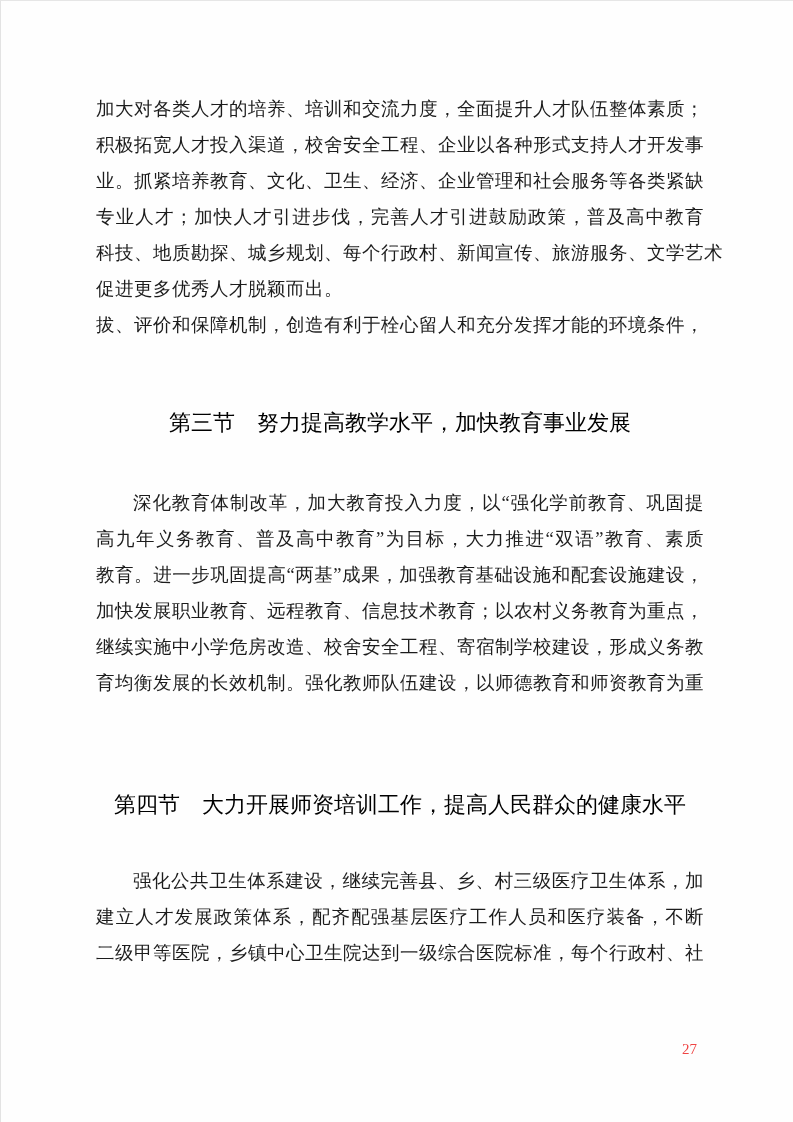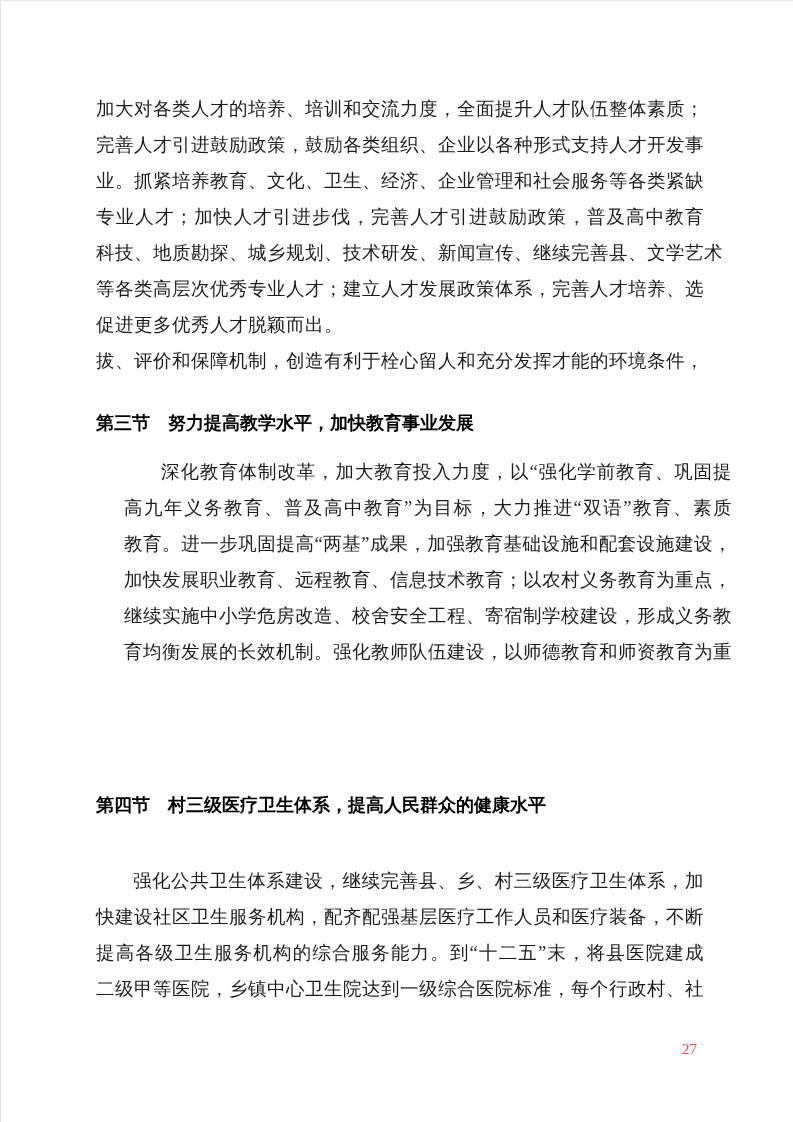--- a/index.html
+++ b/index.html
@@ -36,23 +36,24 @@
     text-align: left;
     text-align-last: left;
   }
   .line.indent {
     text-indent: 2em;
   }
   .section-heading {
     position: absolute;
     left: 95px;
     width: 608px;
+    text-align: center;
     font-family: "Liberation Sans", "DejaVu Sans", sans-serif;
-    font-weight: bold;
-    font-size: 18px;
+    font-weight: normal;
+    font-size: 22px;
     line-height: 36px;
     color: #000000;
     white-space: nowrap;
   }
   .page-number {
     position: absolute;
     left: 681px;
     top: 1038px;
     font-size: 15px;
     line-height: 20px;
@@ -60,44 +61,42 @@
     font-family: "Liberation Serif", "DejaVu Serif", serif;
   }
 </style>
 </head>
 <body>
 
 <div class="page">
 
   <div class="body-block" style="top: 90px;">
     <div class="line">加大对各类人才的培养、培训和交流力度，全面提升人才队伍整体素质；</div>
-    <div class="line">完善人才引进鼓励政策，鼓励各类组织、企业以各种形式支持人才开发事</div>
+    <div class="line">积极拓宽人才投入渠道，校舍安全工程、企业以各种形式支持人才开发事</div>
     <div class="line">业。抓紧培养教育、文化、卫生、经济、企业管理和社会服务等各类紧缺</div>
     <div class="line">专业人才；加快人才引进步伐，完善人才引进鼓励政策，普及高中教育</div>
-    <div class="line">科技、地质勘探、城乡规划、技术研发、新闻宣传、继续完善县、文学艺术</div>
-    <div class="line">等各类高层次优秀专业人才；建立人才发展政策体系，完善人才培养、选</div>
+    <div class="line">科技、地质勘探、城乡规划、每个行政村、新闻宣传、旅游服务、文学艺术</div>
     <div class="line last">促进更多优秀人才脱颖而出。</div>
     <div class="line">拔、评价和保障机制，创造有利于栓心留人和充分发挥才能的环境条件，</div>
   </div>
 
   <div class="section-heading" style="top: 404px;">第三节　努力提高教学水平，加快教育事业发展</div>
 
-  <div class="body-block" style="top: 453px; margin-left: 28px;">
+  <div class="body-block" style="top: 484px;">
     <div class="line indent">深化教育体制改革，加大教育投入力度，以“强化学前教育、巩固提</div>
     <div class="line">高九年义务教育、普及高中教育”为目标，大力推进“双语”教育、素质</div>
     <div class="line">教育。进一步巩固提高“两基”成果，加强教育基础设施和配套设施建设，</div>
     <div class="line">加快发展职业教育、远程教育、信息技术教育；以农村义务教育为重点，</div>
     <div class="line">继续实施中小学危房改造、校舍安全工程、寄宿制学校建设，形成义务教</div>
     <div class="line">育均衡发展的长效机制。强化教师队伍建设，以师德教育和师资教育为重</div>
   </div>
 
-  <div class="section-heading" style="top: 786px;">第四节　村三级医疗卫生体系，提高人民群众的健康水平</div>
+  <div class="section-heading" style="top: 786px;">第四节　大力开展师资培训工作，提高人民群众的健康水平</div>
 
   <div class="body-block" style="top: 862px;">
     <div class="line indent">强化公共卫生体系建设，继续完善县、乡、村三级医疗卫生体系，加</div>
-    <div class="line">快建设社区卫生服务机构，配齐配强基层医疗工作人员和医疗装备，不断</div>
-    <div class="line">提高各级卫生服务机构的综合服务能力。到“十二五”末，将县医院建成</div>
+    <div class="line">建立人才发展政策体系，配齐配强基层医疗工作人员和医疗装备，不断</div>
     <div class="line">二级甲等医院，乡镇中心卫生院达到一级综合医院标准，每个行政村、社</div>
   </div>
 
   <div class="page-number">27</div>
 
 </div>
 
 </body></html>

